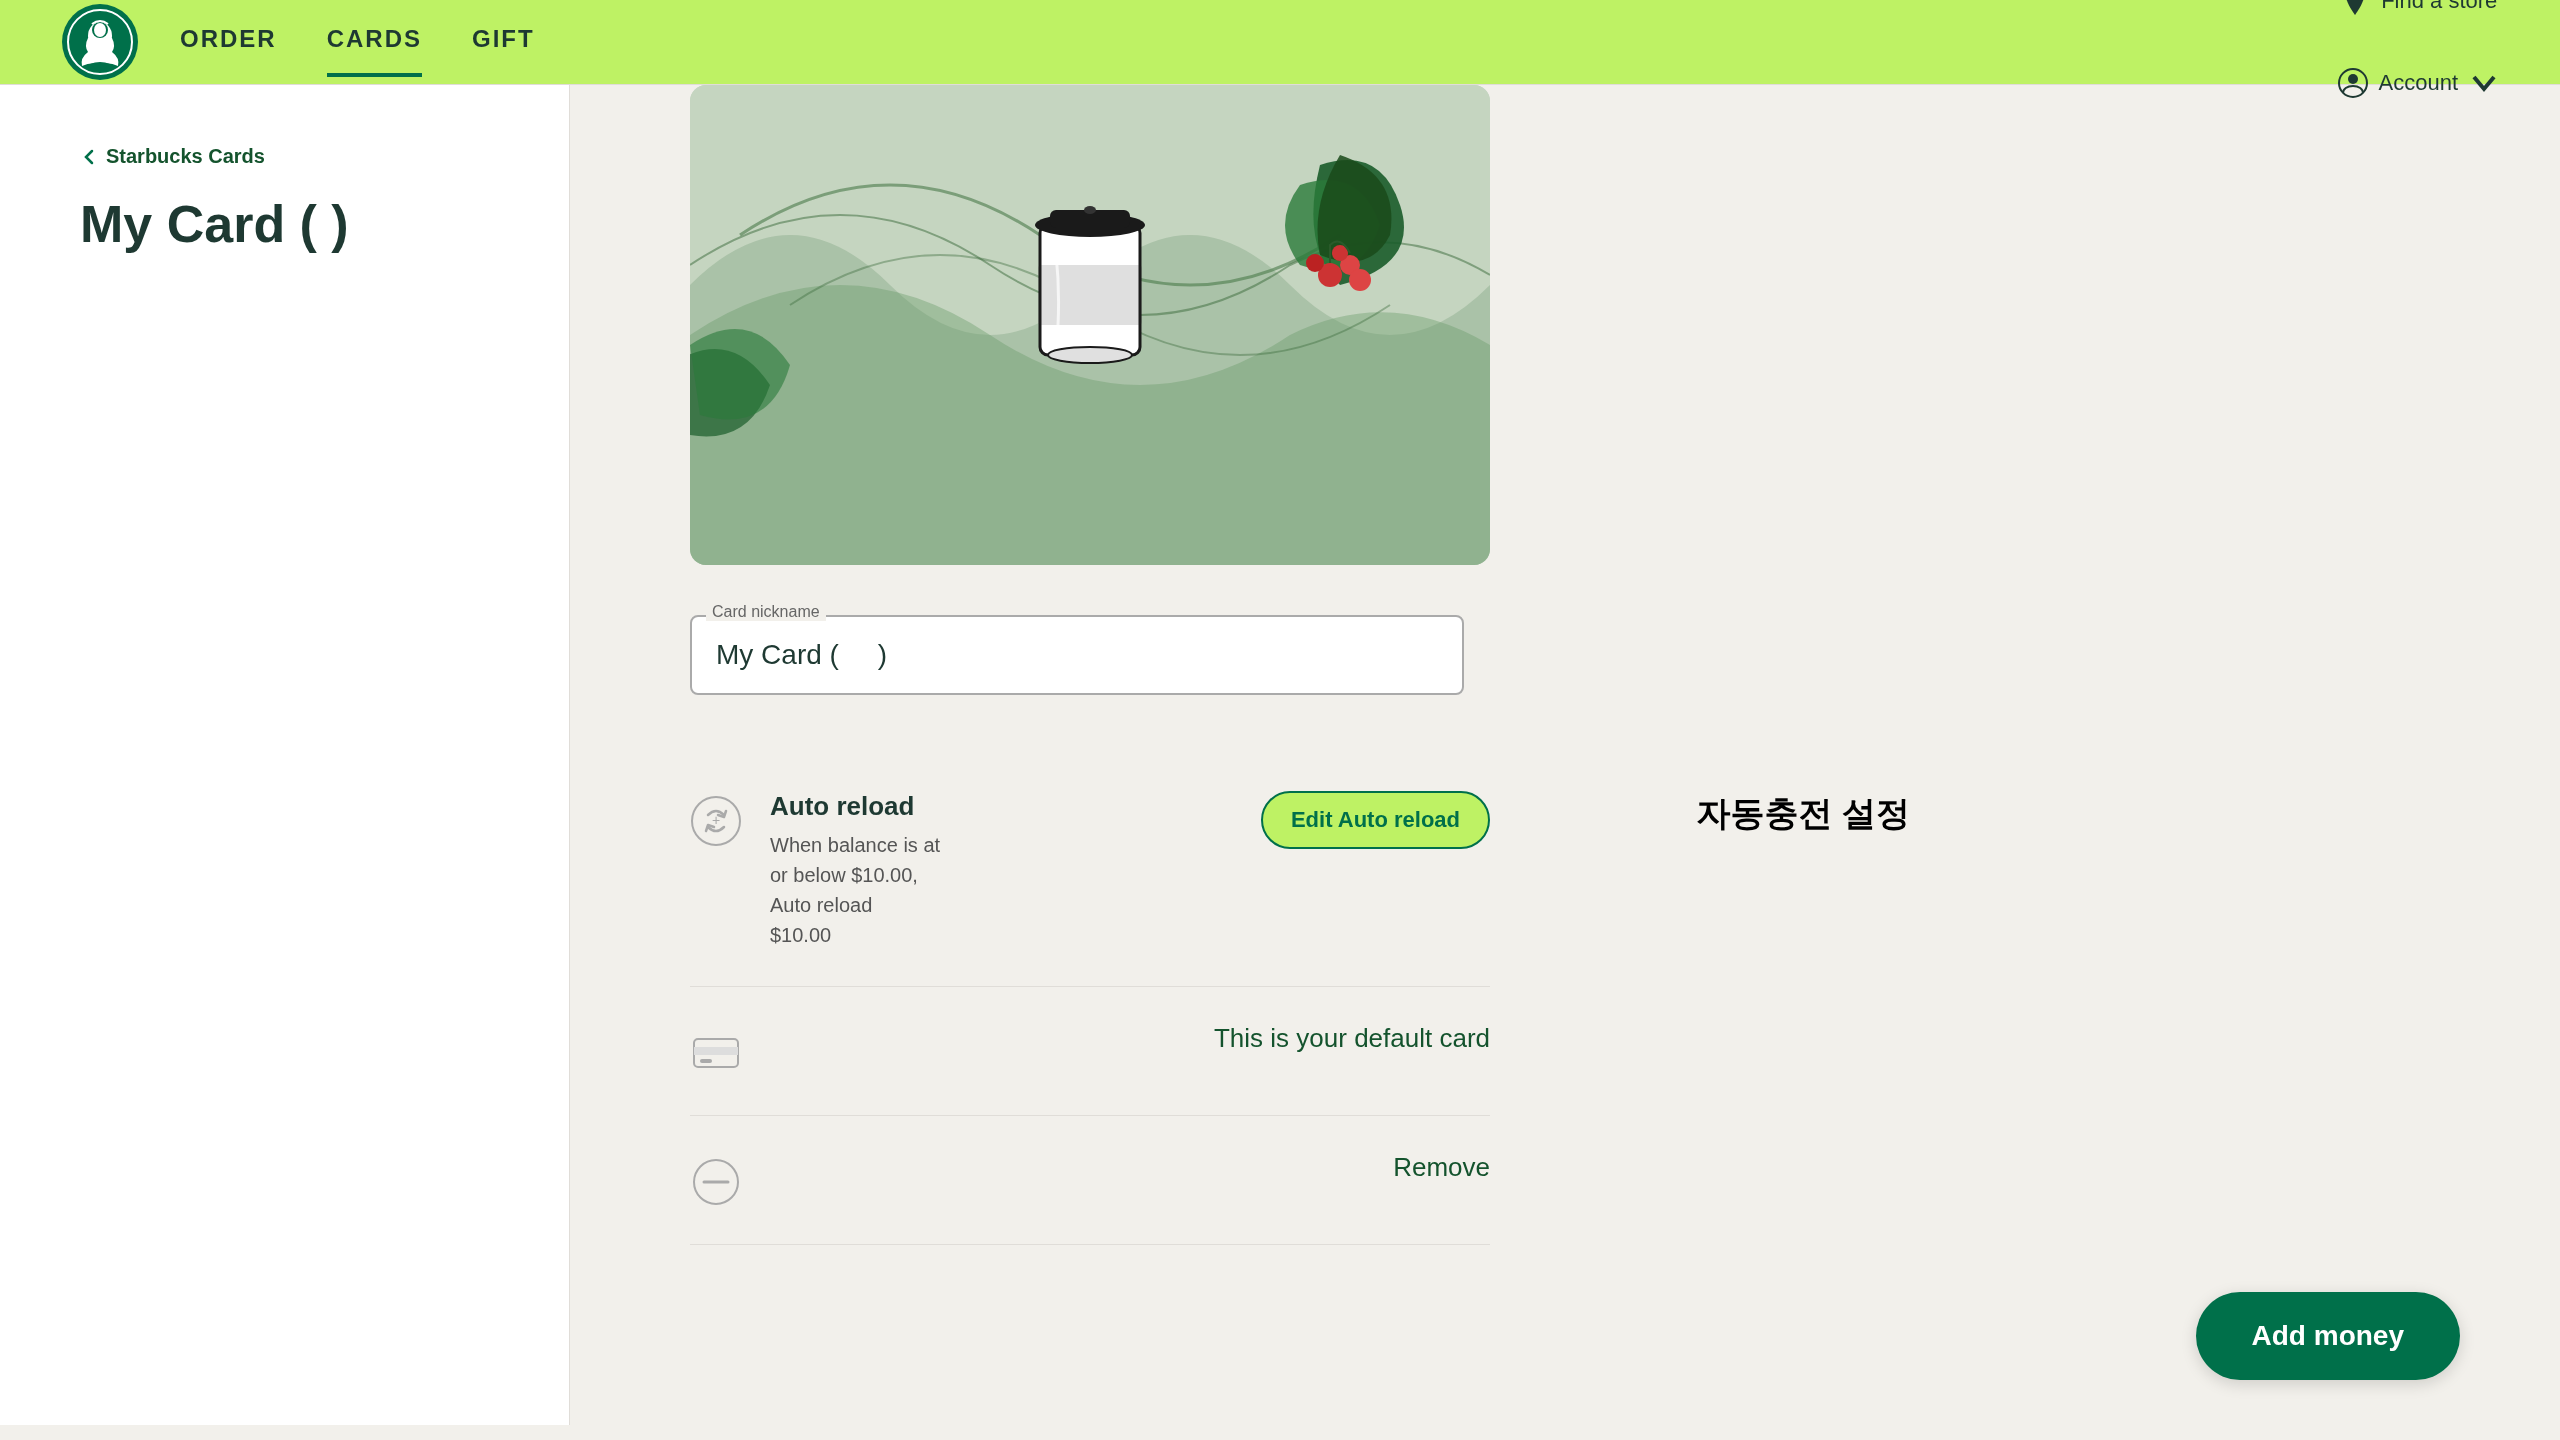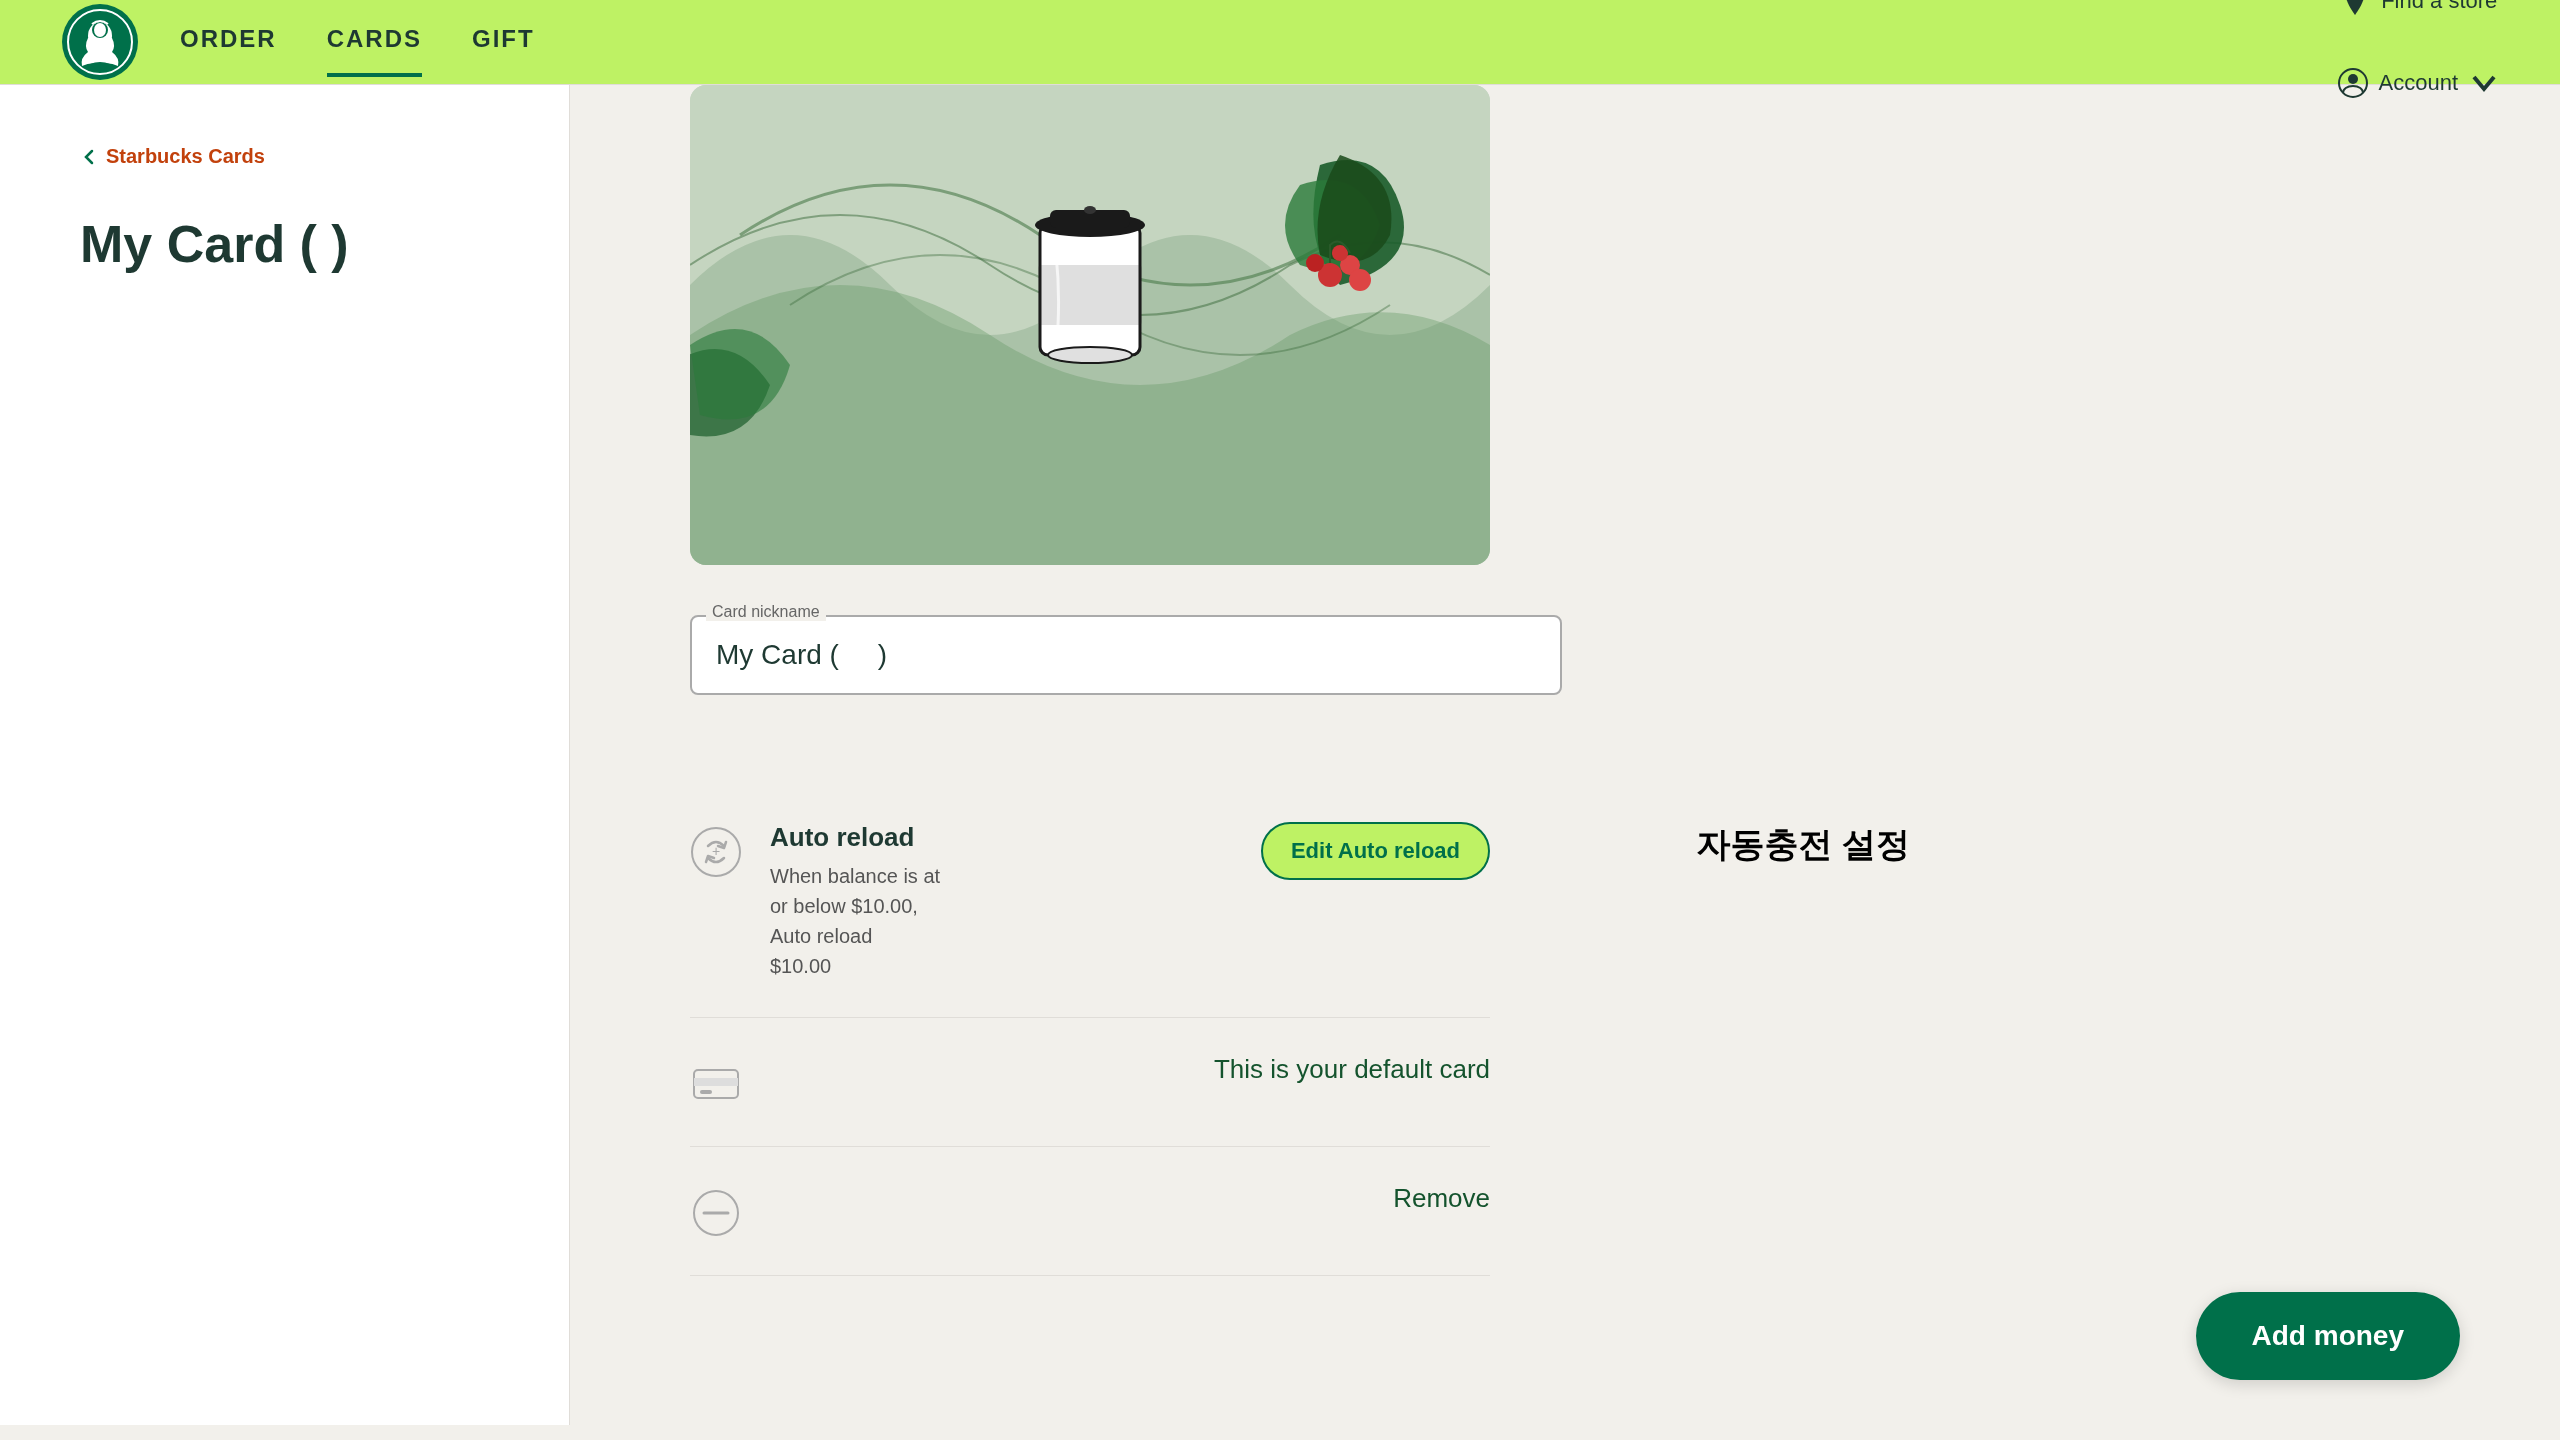--- a/index.html
+++ b/index.html
@@ -100,24 +100,24 @@
       padding: 60px 80px;
       border-right: 1px solid #e0ddd8;
       flex-shrink: 0;
     }
 
     .back-link {
       display: flex;
       align-items: center;
       gap: 8px;
       font-size: 20px;
-      color: #c2410c;
+      color: #14532d;
       font-weight: 600;
       cursor: pointer;
-      margin-bottom: 48px;
+      margin-bottom: 28px;
       text-decoration: none;
     }
 
     .back-link svg {
       width: 18px;
       height: 18px;
     }
 
     .card-title {
       font-size: 52px;
@@ -147,22 +147,22 @@
       background: #c8d8c8;
     }
 
     .card-image-svg {
       width: 100%;
       height: 100%;
     }
 
     
     .nickname-field {
-      width: 872px;
-      margin-bottom: 91px;
+      width: 774px;
+      margin-bottom: 60px;
       position: relative;
     }
 
     .nickname-label {
       position: absolute;
       top: -12px;
       left: 16px;
       background: #f2f0eb;
       padding: 0 6px;
       font-size: 16px;

